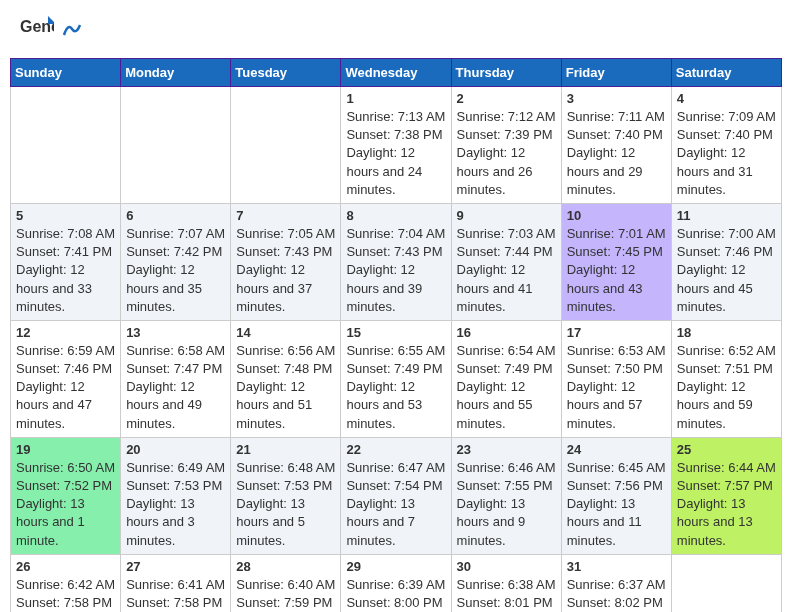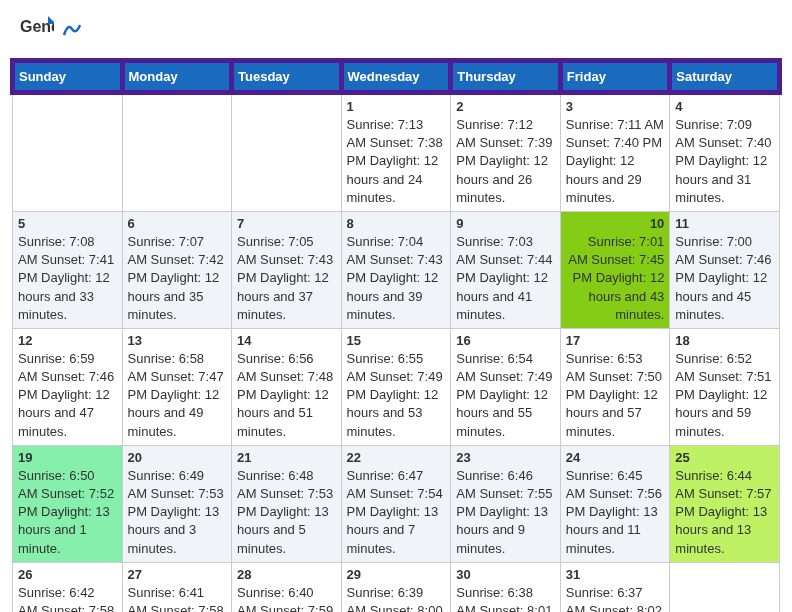--- a/index.html
+++ b/index.html
@@ -40,21 +40,21 @@
       border-collapse: collapse;
       border: 1px solid #ccc;
     }
     .calendar th {
       background-color: #1a6bbd;
       color: #fff;
       font-size: 13px;
       font-weight: bold;
       padding: 6px 4px;
       text-align: left;
-      border: 5px solid #4c1d95;
+      border: 1px solid #4c1d95;
     }
     .calendar td {
       border: 1px solid #ccc;
       vertical-align: top;
       padding: 4px 5px;
       width: 110px;
       min-height: 80px;
       background: #fff;
     }
     .calendar tr:nth-child(even) td {
@@ -167,21 +167,21 @@
           <div class="day-info">Sunrise: 7:04 AM
 Sunset: 7:43 PM
 Daylight: 12 hours and 39 minutes.</div>
         </td>
         <td style="background: rgb(240, 244, 248);">
           <span class="day-number">9</span>
           <div class="day-info">Sunrise: 7:03 AM
 Sunset: 7:44 PM
 Daylight: 12 hours and 41 minutes.</div>
         </td>
-        <td style="background: #84cc16; text-align: right;">
+        <td style="background: #c4b5fd;">
           <span class="day-number">10</span>
           <div class="day-info">Sunrise: 7:01 AM
 Sunset: 7:45 PM
 Daylight: 12 hours and 43 minutes.</div>
         </td>
         <td style="background: rgb(240, 244, 248);">
           <span class="day-number">11</span>
           <div class="day-info">Sunrise: 7:00 AM
 Sunset: 7:46 PM
 Daylight: 12 hours and 45 minutes.</div>

